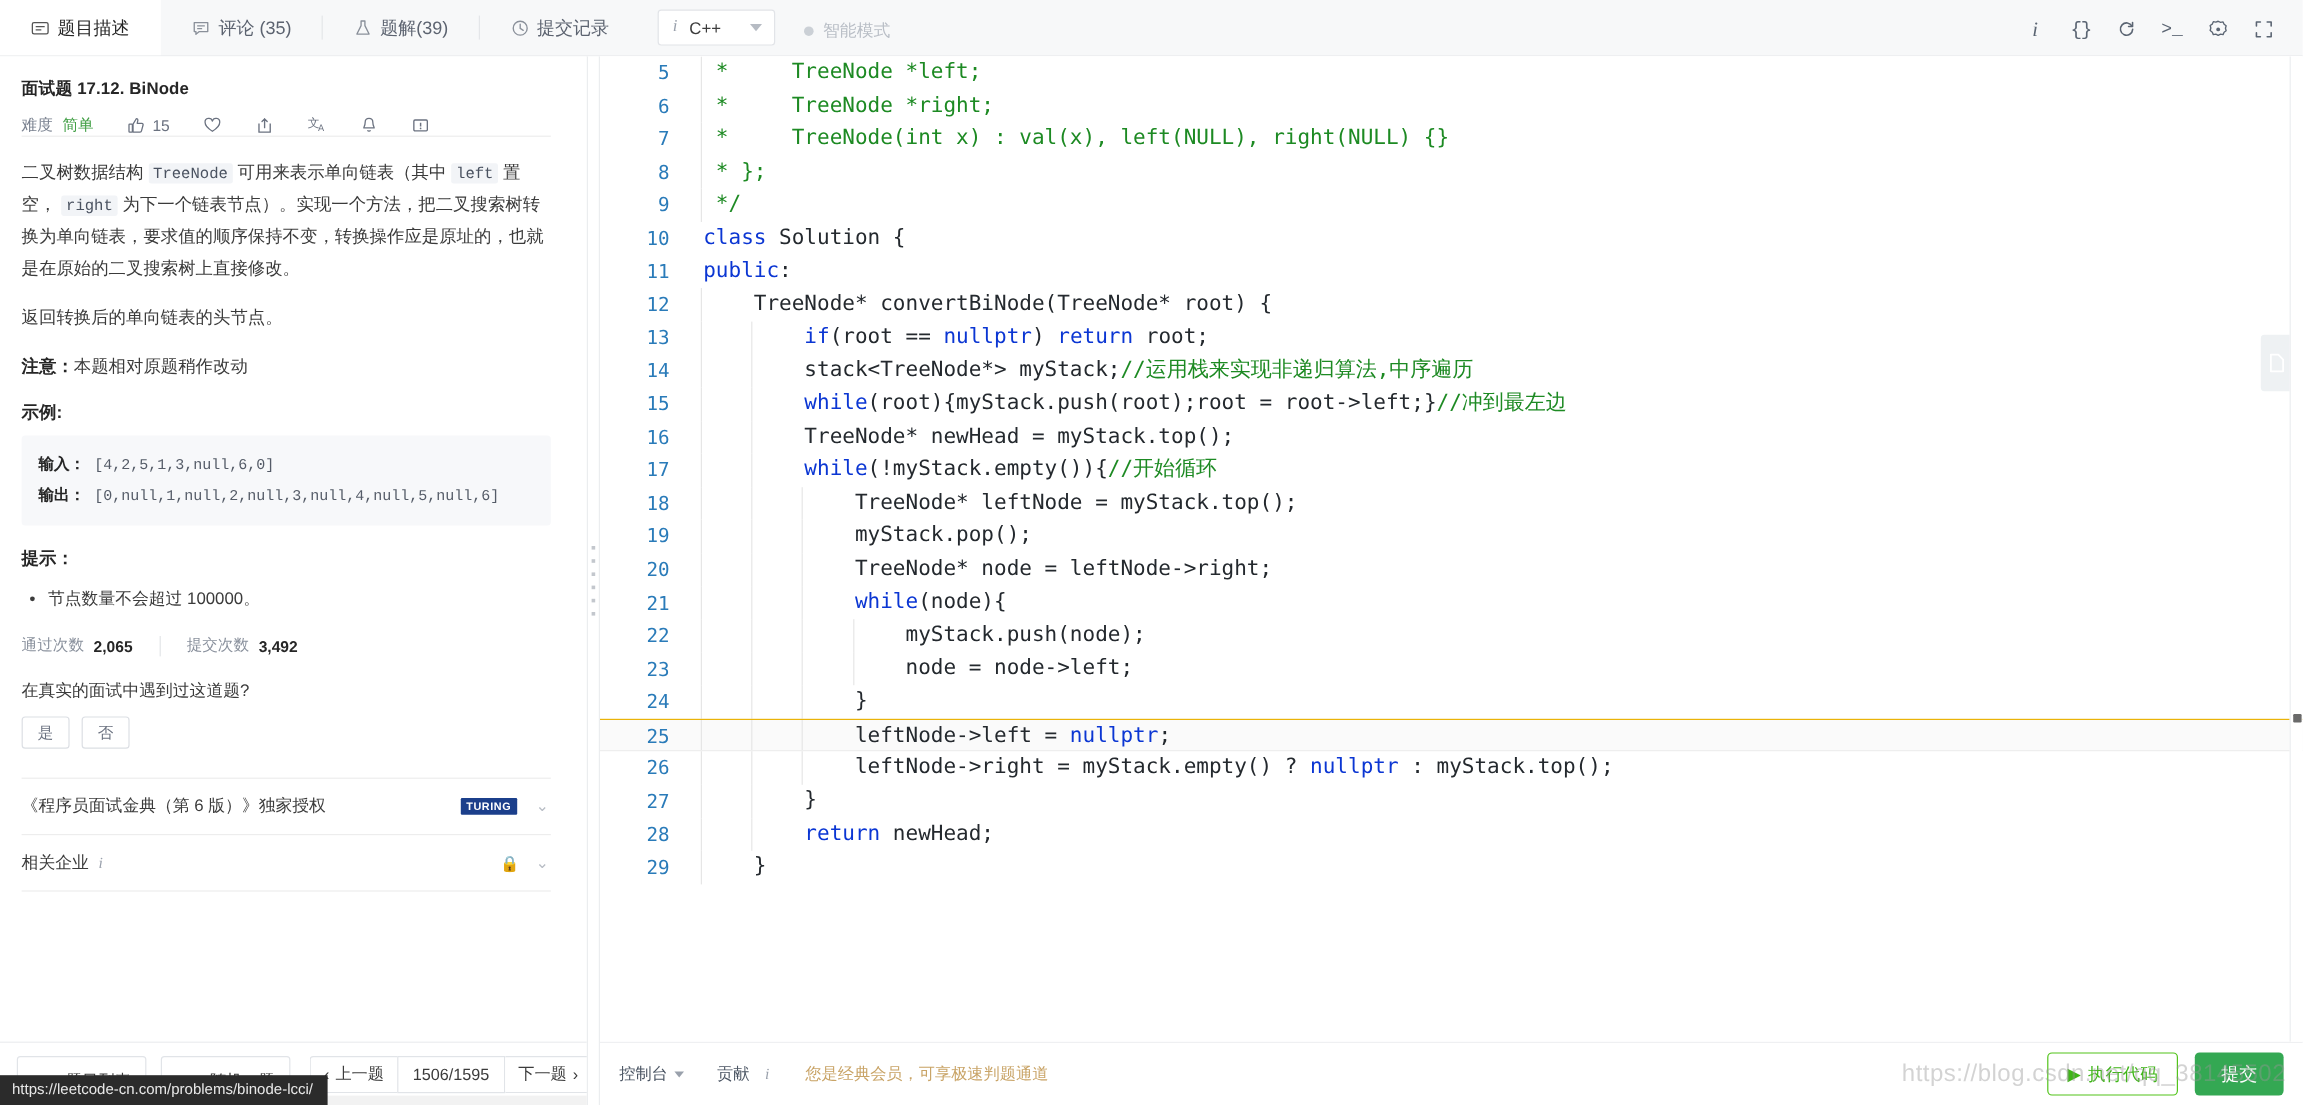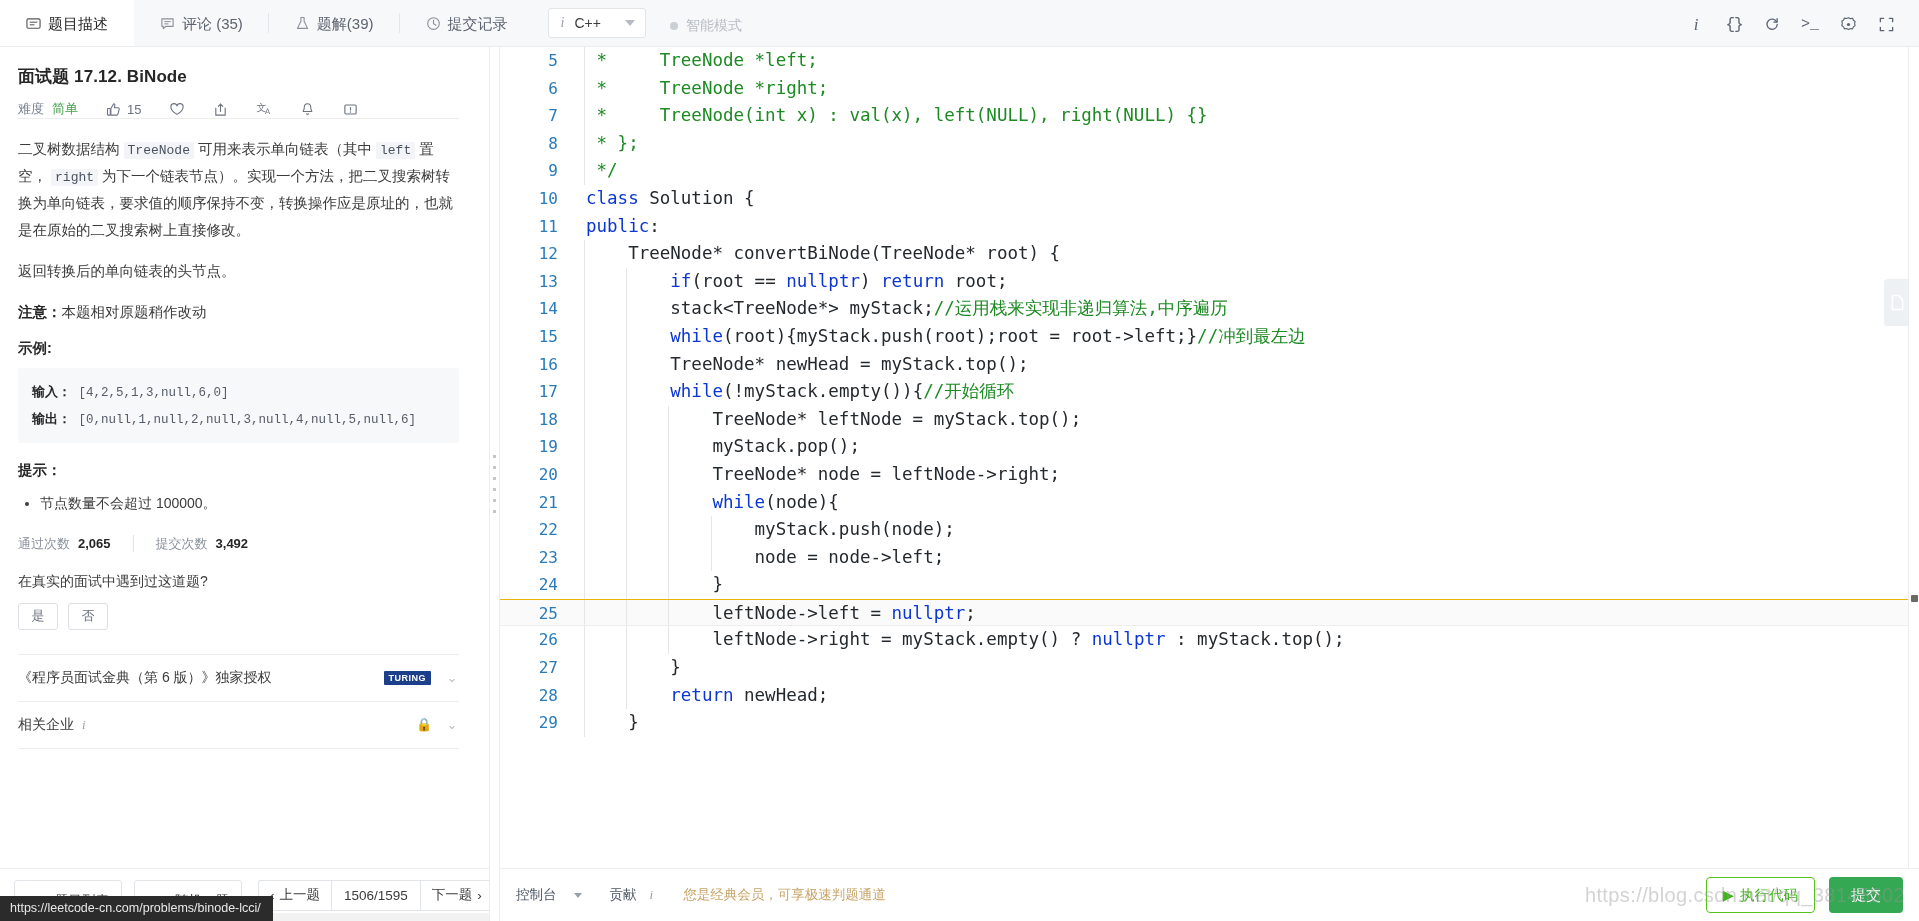--- a/index.html
+++ b/index.html
@@ -82,21 +82,21 @@
     background: #fff;
     display: flex; flex-direction: column;
     min-height: 0;
   }
   .left-scroll {
     flex: 1; overflow: hidden;
     padding: 16px 30px 0 18px;
     position: relative;
   }
   .prob-title {
-    font-size: 17px; font-weight: 700; color: #262626;
+    font-size: 14px; font-weight: 700; color: #262626;
     margin: 2px 0 12px 0; letter-spacing: .1px;
   }
   .meta-row {
     display: flex; align-items: center; gap: 0;
     font-size: 13px; color: #7a8290; 
   }
   .meta-row .mdiff { margin-right: 8px; }
   .meta-row .mval { color: #43a047; margin-right: 28px; }
   .meta-item { display: flex; align-items: center; gap: 6px; margin-right: 28px; color: #6b7280; cursor: pointer; }
   .meta-item:last-child { margin-right: 0; }
@@ -214,21 +214,21 @@
   .ctext { padding-left: 12px; color: #24292e; }
   .ctext .kw { color: #0b36d3; }
   .ctext .cmt { color: #1d8a23; }
   .ind { position: absolute; top: 0; bottom: 0; width: 1px; background: #e6e6e6; }
 
   .editor-bottom {
     height: 53px; min-height: 53px;
     border-top: 1px solid #ebedef; background: #fff;
     display: flex; align-items: center; padding: 0 16px;
   }
-  .console-btn { display: flex; align-items: center; gap: 17px; font-size: 13.5px; color: #4b5563; cursor: pointer; }
+  .console-btn { display: flex; align-items: center; gap: 5px; font-size: 13.5px; color: #4b5563; cursor: pointer; }
   .tri-dn { width: 0; height: 0; border-left: 4px solid transparent; border-right: 4px solid transparent; border-top: 5px solid #9aa1ac; }
   .contrib { display: flex; align-items: center; gap: 5px; font-size: 13.5px; color: #4b5563; margin-left: 28px; cursor: pointer; }
   .vip-note { margin-left: 30px; font-size: 13.5px; color: #c9a467; }
   .eb-right { margin-left: auto; display: flex; align-items: center; gap: 14px; }
   .btn-run {
     display: flex; align-items: center; gap: 6px;
     height: 36px; padding: 0 16px;
     border: 1px solid #52c41a; border-radius: 4px;
     background: #fff; color: #3fb618; font-size: 14.5px; cursor: pointer;
     font-family: "Liberation Sans", sans-serif;

